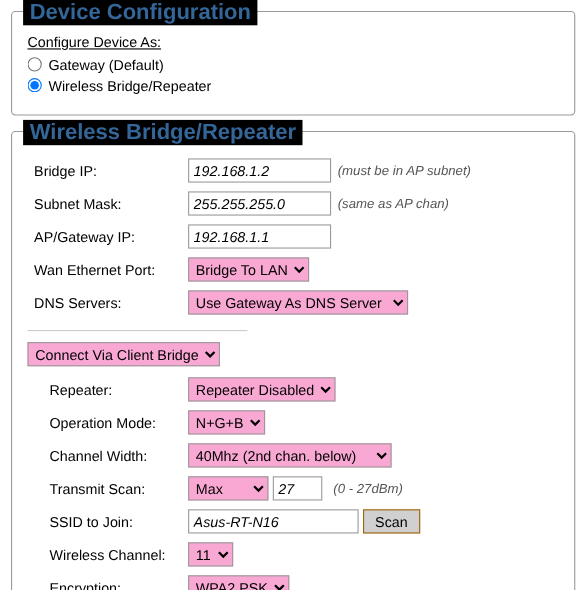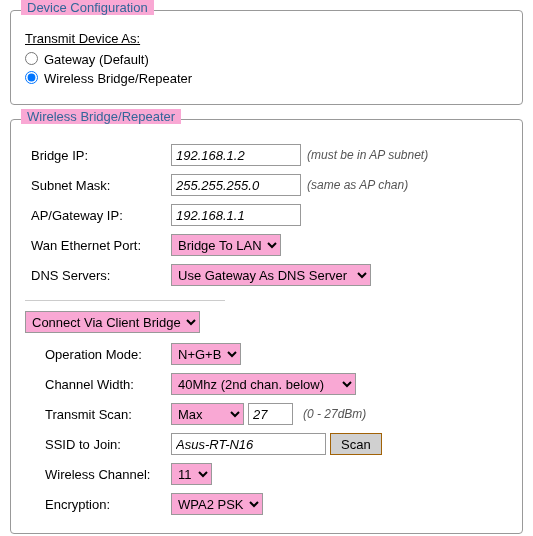--- a/index.html
+++ b/index.html
@@ -11,24 +11,24 @@
       padding: 10px;
     }
     .section {
       border: 1px solid #999;
       border-radius: 4px;
       margin-bottom: 14px;
       padding: 10px 14px 14px 14px;
       position: relative;
     }
     .section-title {
-      font-size: 13px;
-      font-weight: normal;
+      font-size: 20px;
+      font-weight: bold;
       color: #336699;
-      background: #f9a8d4;
+      background: #000000;
       padding: 0 6px;
       position: absolute;
       top: -11px;
       left: 10px;
     }
     .section-content {
       margin-top: 10px;
     }
     .configure-label {
       text-decoration: underline;
@@ -107,21 +107,21 @@
       align-items: center;
       gap: 4px;
     }
   </style>
 </head>
 <body>
 
 <div class="section">
   <span class="section-title">Device Configuration</span>
   <div class="section-content">
-    <div class="configure-label">Transmit Device As:</div>
+    <div class="configure-label">Configure Device As:</div>
     <div class="radio-row">
       <input type="radio" name="device-mode" id="opt-gateway" style="">
       <label for="opt-gateway">Gateway (Default)</label>
     </div>
     <div class="radio-row">
       <input type="radio" name="device-mode" id="opt-bridge" checked="" style="">
       <label for="opt-bridge">Wireless Bridge/Repeater</label>
     </div>
   </div>
 </div>
@@ -180,20 +180,29 @@
 
     <div class="connect-via-row">
       <select>
         <option>Connect Via Client Bridge</option>
         <option>Connect Via WDS</option>
       </select>
     </div>
 
     <table class="form-table">
       <tbody>
+          <tr>
+        <td class="label-col" style="padding-left:20px;">Repeater:</td>
+        <td class="field-col">
+          <select>
+            <option>Repeater Disabled</option>
+            <option>Repeater Enabled</option>
+          </select>
+        </td>
+      </tr>
       <tr>
         <td class="label-col" style="padding-left:20px;">Operation Mode:</td>
         <td class="field-col">
           <select>
             <option>N+G+B</option>
             <option>N Only</option>
             <option>G Only</option>
           </select>
         </td>
       </tr>

